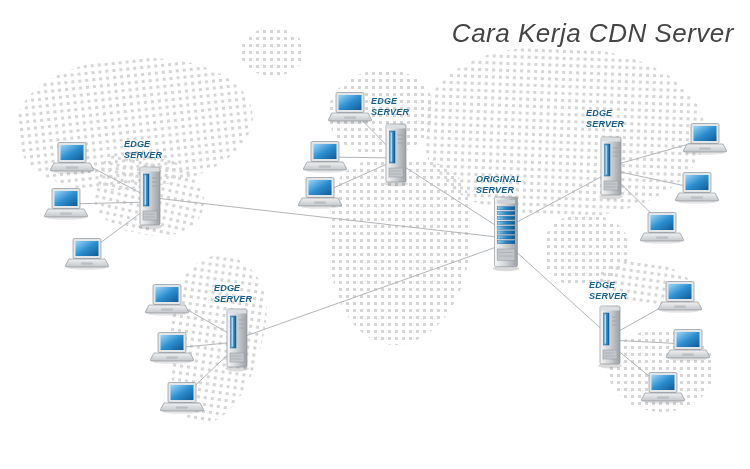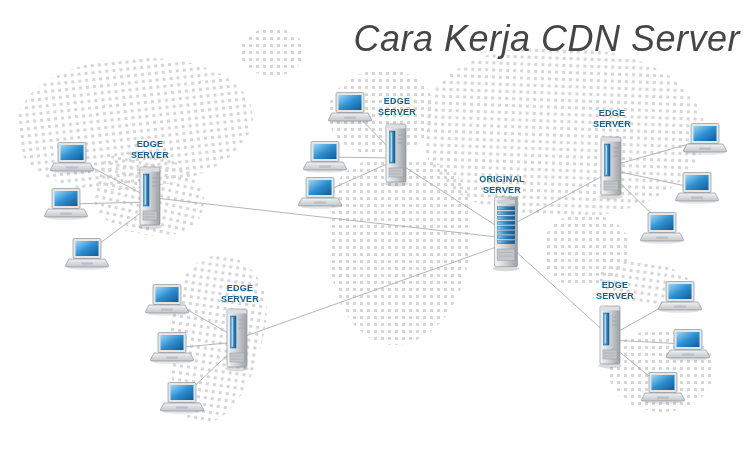--- a/index.html
+++ b/index.html
@@ -20,34 +20,34 @@
     background-size: 7px 7px;
   }
   
   .lines { position: absolute; left: 0; top: 0; z-index: 2; }
   
   .icon { position: absolute; z-index: 3; }
   
   .node-label {
     position: absolute;
     width: 52px;
-    text-align: center;
     font-size: 9px;
     font-weight: bold;
     color: #18618f;
     line-height: 1.2;
     letter-spacing: .2px;
     z-index: 4;
+    font-style: italic;
   }
   
   .title {
     position: absolute;
     top: 18px;
-    right: 10px;
-    font-size: 36px;
+    right: 16px;
+    font-size: 26px;
     font-style: italic;
     color: #454545;
     letter-spacing: .5px;
     z-index: 5;
     white-space: nowrap;
   }
 </style>
 </head>
 <body>
 

